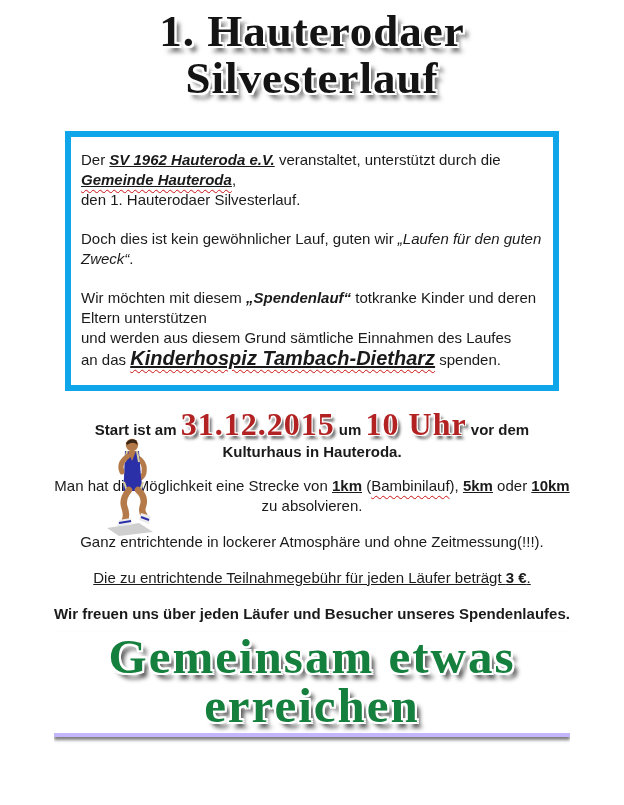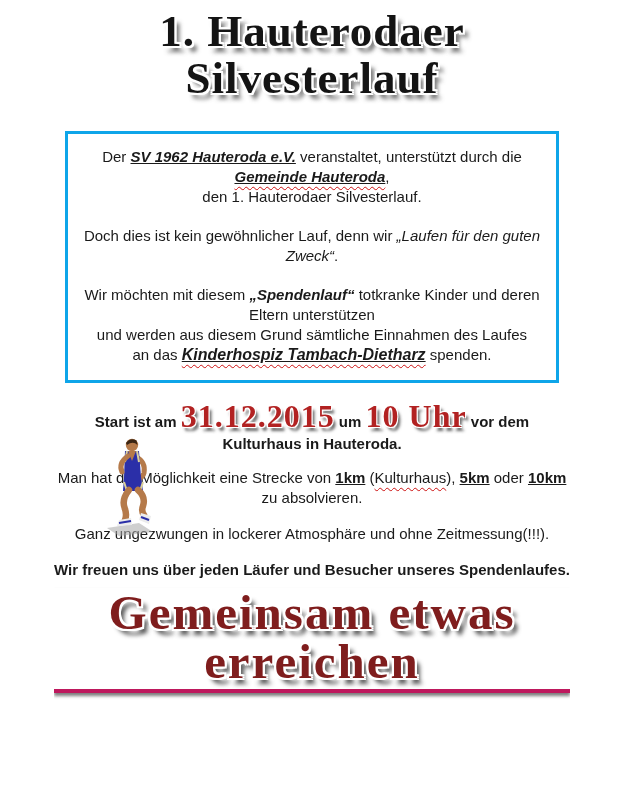--- a/index.html
+++ b/index.html
@@ -28,41 +28,41 @@
   }
   .wa-date {
     font-family:"Liberation Serif", serif; font-weight:bold; font-size:32px; color:#B22222;
     text-shadow:-1px -1px 0 #fff, 1px -1px 0 #fff, -1px 1px 0 #fff, 1px 1px 0 #fff,
                  3px 4px 3px rgba(90,90,90,0.9);
     letter-spacing:1px;
   }
   .wa-slogan-wrap { text-align:center; margin-top:8px; }
   .wa-slogan {
     display:inline-block; font-family:"Liberation Serif", serif; font-weight:bold;
-    font-size:49px; color:#7f1d1d; line-height:1.0; letter-spacing:2px;
-    padding:0 4px 3px 4px; border-bottom:4px solid #be185d;
+    font-size:49px; color:#15803d; line-height:1.0; letter-spacing:2px;
+    padding:0 4px 3px 4px; border-bottom:4px solid #c4b5fd;
     box-shadow:0 3px 3px rgba(70,70,70,0.7);
     text-shadow:-2px -2px 0 #fff, 2px -2px 0 #fff, -2px 2px 0 #fff, 2px 2px 0 #fff,
                  0 -2px 0 #fff, 0 2px 0 #fff, -2px 0 0 #fff, 2px 0 0 #fff,
                  5px 6px 4px rgba(60,60,60,0.85);
   }
   
   .ctr { text-align:center; }
   .intro-box {
-    width:494px; margin:28px auto 0; border:3px solid #0ea5e9;
-    padding:13px 10px 15px; font-size:15px; line-height:20px; text-align:center;
+    width:494px; margin:28px auto 0; border:6px solid #0ea5e9;
+    padding:13px 10px 15px; font-size:15px; line-height:20px; text-align:left;
   }
   .intro-box p + p { margin-top:19px; }
   .biu { font-weight:bold; font-style:italic; text-decoration:underline; }
   .bi  { font-weight:bold; font-style:italic; }
   .it  { font-style:italic; }
   .b   { font-weight:bold; }
   .bu  { font-weight:bold; text-decoration:underline; }
   .sq  { text-decoration-line:underline; text-decoration-style:wavy; text-decoration-color:#CC1111; text-decoration-thickness:1px; text-underline-offset:4px; }
-  .hospiz { font-size:16px; }
+  .hospiz { font-size:20px; }
   .line { font-size:15px; line-height:20px; margin-top:16px; }
   .start-line { margin-top:15px; font-size:15px; }
   .start-line .small-b { font-weight:bold; }
   .u-line { text-decoration:underline; }
   
   .runner-left  { position:absolute; left:47px;  top:436px; }
   .runner-right { position:absolute; left:516px; top:686px; }
 </style>
 </head>
 <body>
@@ -70,39 +70,42 @@
 <div class="page">
 
   <h1 class="wordart wa-black">1. Hauterodaer Silvesterlauf</h1>
 
   <div class="intro-box">
     <p>
       <span>Der </span><span class="biu">SV 1962 Hauteroda e.V.</span><span> veranstaltet, unterstützt durch die </span><span class="biu"><span class="sq">Gemeinde Hauteroda</span></span><span>,</span><br>
       <span>den 1. Hauterodaer Silvesterlauf.</span>
     </p>
     <p>
-      <span>Doch dies ist kein gewöhnlicher Lauf, denn wir </span><span class="it">„Laufen für den guten Zweck“</span><span>.</span>
+      <span>Doch dies ist kein gewöhnlicher Lauf, guten wir </span><span class="it">„Laufen für den guten Zweck“</span><span>.</span>
     </p>
     <p>
       <span>Wir möchten mit diesem </span><span class="bi">„Spendenlauf“</span><span> totkranke Kinder und deren Eltern unterstützen</span><br>
       <span>und werden aus diesem Grund sämtliche Einnahmen des Laufes</span><br>
       <span>an das </span><span class="biu hospiz"><span class="sq">Kinderhospiz Tambach-Dietharz</span></span><span> spenden.</span>
     </p>
   </div>
 
   <p class="ctr start-line">
     <span class="small-b">Start ist am </span><span class="wa-date">31.12.2015</span><span class="small-b"> um </span><span class="wa-date">10 Uhr</span><span class="small-b"> vor dem Kulturhaus in Hauteroda.</span>
   </p>
 
   <p class="ctr line">
-    <span>Man hat die Möglichkeit eine Strecke von </span><span class="bu">1km</span><span> (</span><span class="sq">Kulturhaus</span><span>), </span><span class="bu">5km</span><span> oder </span><span class="bu">10km</span><span> zu absolvieren.</span>
+    <span>Man hat die Möglichkeit eine Strecke von </span><span class="bu">1km</span><span> (</span><span class="sq">Bambinilauf</span><span>), </span><span class="bu">5km</span><span> oder </span><span class="bu">10km</span><span> zu absolvieren.</span>
   </p>
 
-  <p class="ctr line">Ganz ungezwungen in lockerer Atmosphäre und ohne Zeitmessung(!!!).</p>
+  <p class="ctr line">Ganz entrichtende in lockerer Atmosphäre und ohne Zeitmessung(!!!).</p>
 
+  <p class="ctr line u-line">
+    <span>Die zu entrichtende Teilnahmegebühr für jeden Läufer beträgt </span><span class="b">3 €</span><span>.</span>
+  </p>
 
   <p class="ctr line b">Wir freuen uns über jeden Läufer und Besucher unseres Spendenlaufes.</p>
 
   <div class="wa-slogan-wrap">
     <span class="wa-slogan">Gemeinsam etwas erreichen</span>
   </div>
 
   <div class="runner-left">
     <svg width="56" height="102" viewBox="0 0 56 102" xmlns="http://www.w3.org/2000/svg">
       <polygon points="6,92 38,87 52,96 18,100" fill="#a8a8a8" opacity="0.55"></polygon>

